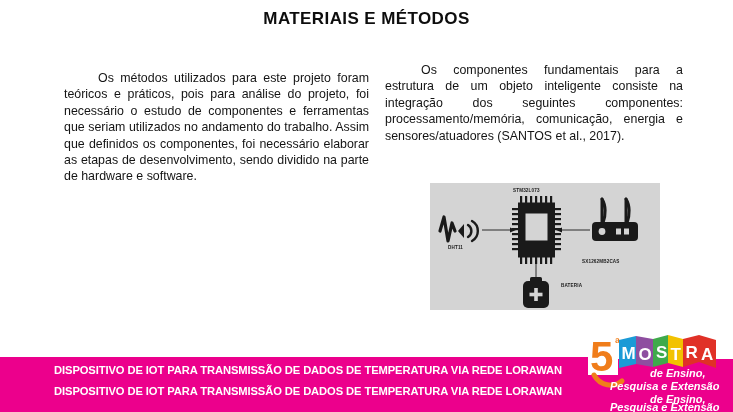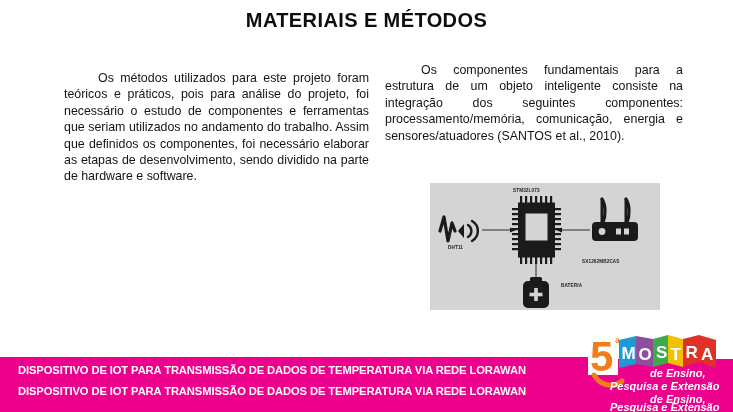--- a/index.html
+++ b/index.html
@@ -16,21 +16,21 @@
     color: #1a1a1a;
   }
 
   
   .slide-title {
     position: absolute;
     top: 9px;
     left: 0;
     width: 733px;
     text-align: center;
-    font-size: 20px;
+    font-size: 17px;
     font-weight: bold;
     letter-spacing: 0.4px;
     color: #0d0d0d;
   }
 
   
   .col-left {
     position: absolute;
     left: 64px;
     top: 70px;
@@ -88,20 +88,21 @@
   }
   .footer-line {
     position: absolute;
     left: 18px;
     width: 580px;
     font-size: 11.2px;
     font-weight: bold;
     color: #ffffff;
     letter-spacing: -0.1px;
     white-space: nowrap;
+    text-align: center;
   }
   .footer-line-1 { top: 364px; }
   .footer-line-2 { top: 385px; }
 
   
   .logo {
     position: absolute;
     left: 588px;
     top: 331px;
     width: 145px;
@@ -112,21 +113,21 @@
 </head>
 <body>
 
 <div class="slide-title">MATERIAIS E MÉTODOS</div>
 
 <div class="col-left">
   <p class="para">Os métodos utilizados para este projeto foram teóricos e práticos, pois para análise do projeto, foi necessário o estudo de componentes e ferramentas que seriam utilizados no andamento do trabalho. Assim que definidos os componentes, foi necessário elaborar as etapas de desenvolvimento, sendo dividido na parte de hardware e software.</p>
 </div>
 
 <div class="col-right">
-  <p class="para">Os componentes fundamentais para a estrutura de um objeto inteligente consiste na integração dos seguintes componentes: processamento/memória, comunicação, energia e sensores/atuadores (SANTOS et al., 2010).</p>
+  <p class="para">Os componentes fundamentais para a estrutura de um objeto inteligente consiste na integração dos seguintes componentes: processamento/memória, comunicação, energia e sensores/atuadores (SANTOS et al., 2017).</p>
 </div>
 
 <div class="diagram-panel" style="background: rgb(212, 212, 212);">
 
   <svg width="230" height="127" viewBox="0 0 230 127">
 
     <g stroke="#1a1a1a" stroke-width="0.9" fill="none">
 
       <line x1="52" y1="47" x2="82" y2="47"></line>
       <polygon points="86,47 80,44.4 80,49.6" fill="#1a1a1a" stroke="none"></polygon>

